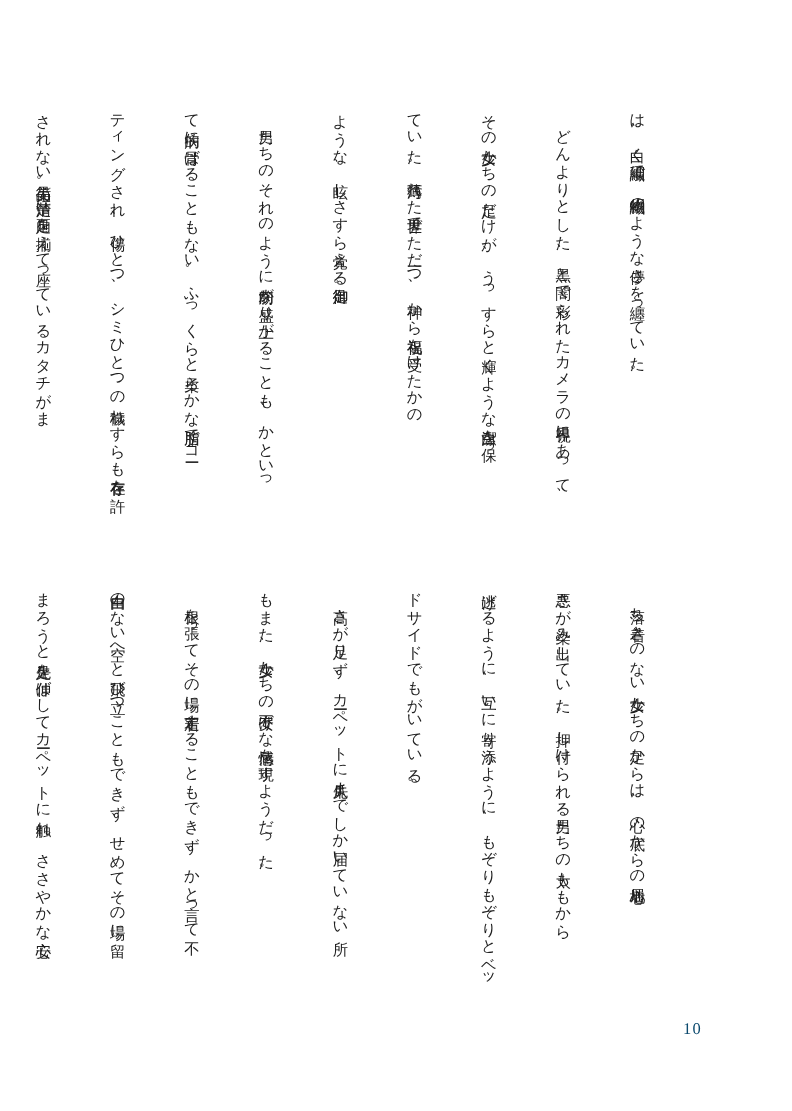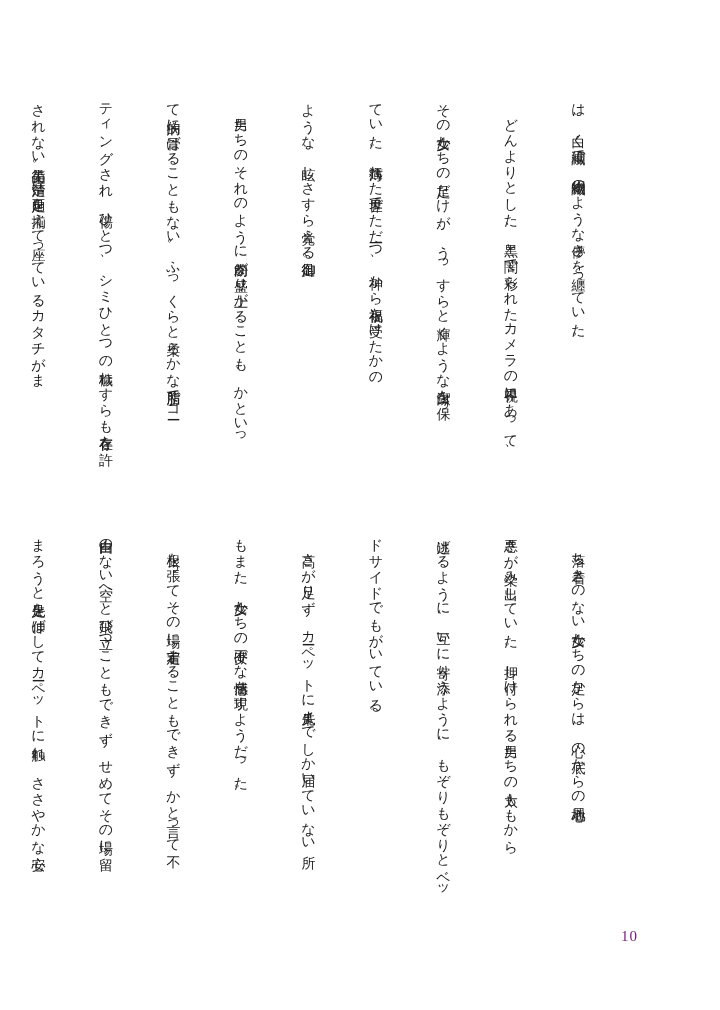--- a/index.html
+++ b/index.html
@@ -33,21 +33,21 @@
   .vcol {
     height: 378px;
     overflow: visible;
   }
   .page-number {
     position: absolute;
     left: 621px;
     top: 928px;
     font-size: 15px;
     letter-spacing: 1px;
-    color: #701a75;
+    color: #0c4a6e;
   }
 </style>
 </head>
 <body>
 
 <div class="page">
 
   <div class="vtext-block upper">
     <div class="vcol">は、白く繊細で、絹織物のような儚さを纏っていた。</div>
     <div class="vcol">　どんよりとした、黒と闇で彩られたカメラの視界にあって、</div>

